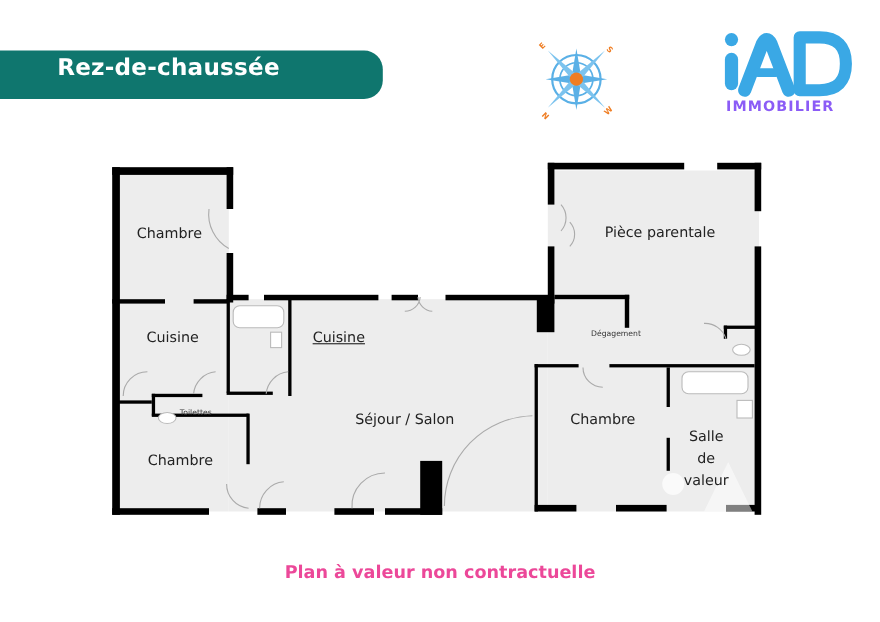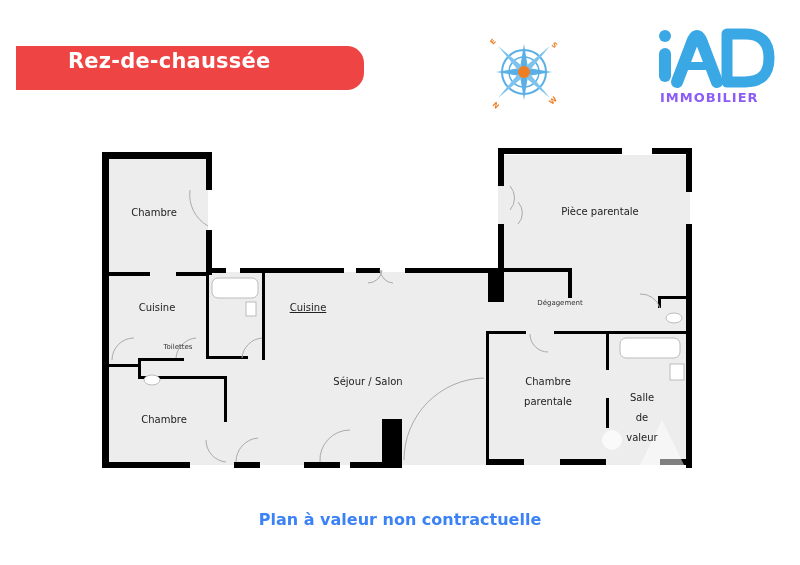--- a/index.html
+++ b/index.html
@@ -1,25 +1,25 @@
 <!DOCTYPE html>
 <html><head>
 <meta charset="utf-8">
 <style>
   html,body{margin:0;padding:0;background:#fff;}
   body{width:800px;height:565px;position:relative;overflow:hidden;font-family:"DejaVu Sans",sans-serif;}
-  .banner{position:absolute;left:0;top:46px;width:348px;height:44px;background:#ef4444;border-radius:0 17px 17px 0;margin-left:16px;}
+  .banner{position:absolute;left:0;top:46px;width:348px;height:44px;background:#0f766e;border-radius:0 17px 17px 0;}
   .banner-text{position:absolute;left:52px;top:3px;color:#fff;font:bold 21px "DejaVu Sans",sans-serif;letter-spacing:0.2px;}
   .compass{position:absolute;left:484px;top:32px;width:80px;height:80px;}
   .logo{position:absolute;left:655px;top:26px;width:120px;height:84px;}
   .logo-sub{position:absolute;left:660px;top:90px;color:#8b5cf6;font:bold 13px "DejaVu Sans",sans-serif;letter-spacing:1px;}
   .plan{position:absolute;left:0;top:0;width:800px;height:565px;}
-  .label{position:absolute;font-family:"DejaVu Sans",sans-serif;color:#222;font-size:10px;text-align:center;line-height:20px;}
+  .label{position:absolute;font-family:"DejaVu Sans",sans-serif;color:#222;font-size:13px;text-align:center;line-height:20px;}
   .small{font-size:7px;color:#333;}
-  .footer{position:absolute;left:0;width:800px;top:510px;text-align:center;color:#3b82f6;font:bold 16px "DejaVu Sans",sans-serif;}
+  .footer{position:absolute;left:0;width:800px;top:510px;text-align:center;color:#ec4899;font:bold 16px "DejaVu Sans",sans-serif;}
 </style>
 </head>
 <body>
 
 <div class="banner">
   <span class="banner-text">Rez-de-chaussée</span>
 </div>
 
 <svg class="compass" viewBox="0 0 80 80">
   <circle cx="40" cy="40" r="22" fill="none" stroke="#5ab0e6" stroke-width="2"></circle>
@@ -130,29 +130,28 @@
     <ellipse cx="152" cy="380" rx="8" ry="5"></ellipse>
     <ellipse cx="674" cy="318" rx="8" ry="5"></ellipse>
   </g>
 
   <circle cx="612" cy="440" r="10" fill="#fff" opacity="0.7"></circle>
   <polygon points="640,465 662,420 684,465" fill="#fff" opacity="0.5"></polygon>
 </svg>
 
 <div class="label" style="left:112px;top:203px;width:84px;">Chambre</div>
 <div class="label" style="left:122px;top:298px;width:70px;">Cuisine</div>
-<div class="label small" style="left:158px;top:342px;width:40px;line-height:10px;">Toilettes</div>
+<div class="label small" style="left:158px;top:370px;width:40px;line-height:10px;">Toilettes</div>
 <div class="label" style="left:122px;top:410px;width:84px;">Chambre</div>
 <div class="label" style="left:273px;top:298px;width:70px;text-decoration:underline;">Cuisine</div>
 <div class="label" style="left:300px;top:372px;width:136px;text-align:center;">Séjour / Salon</div>
 <div class="label" style="left:530px;top:202px;width:140px;">Pièce parentale</div>
 <div class="label small" style="left:529px;top:298px;width:62px;line-height:10px;">Dégagement</div>
 <div class="label" style="left:498px;top:372px;width:100px;">
   <div>Chambre</div>
-  <div>parentale</div>
 </div>
 <div class="label" style="left:612px;top:372px;width:60px;margin-top:16px;">
   <div>Salle</div>
   <div>de</div>
   <div>valeur</div>
 </div>
 
 <div class="footer">Plan à valeur non contractuelle</div>
 
 </body></html>

